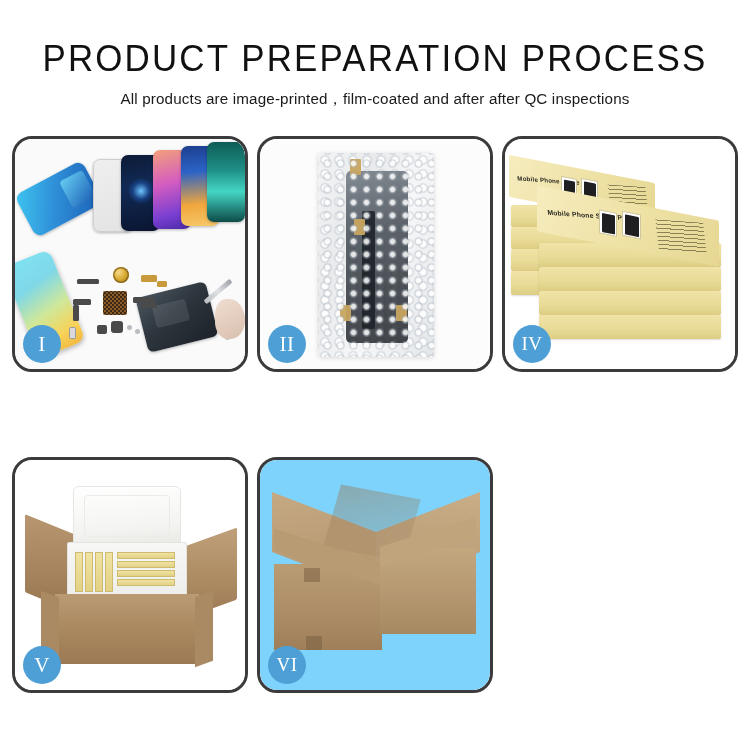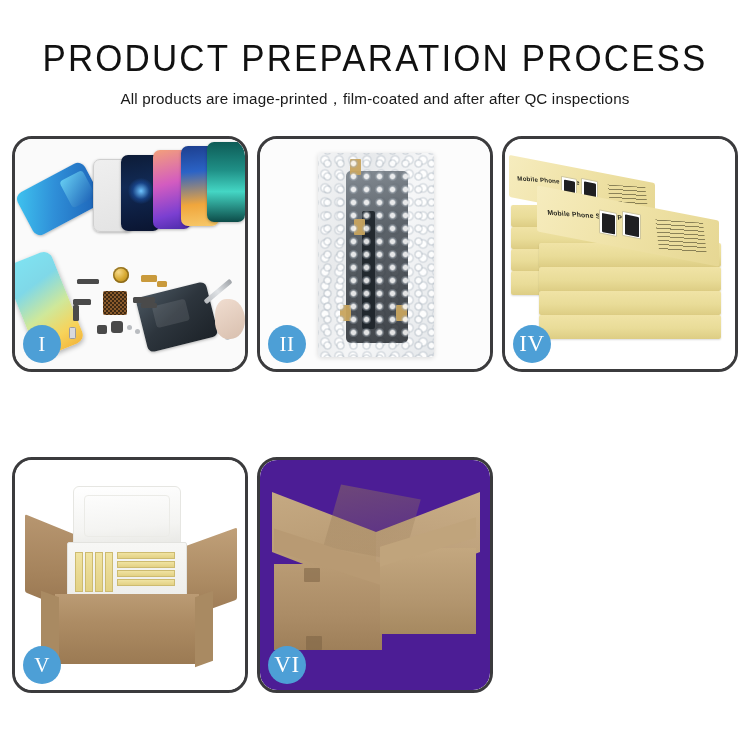--- a/index.html
+++ b/index.html
@@ -88,21 +88,21 @@
     border-radius: 50%;
     background: #4d9fd6;
     color: #ffffff;
     font-family: "Liberation Serif", serif;
     font-size: 21px;
     line-height: 38px;
     text-align: center;
     letter-spacing: 0.5px;
     z-index: 9;
   }
-  .badge.wide { font-size: 23px; }
+  .badge.wide { font-size: 19px; }
 
   
   .p1 { background: #fafafa; }
   .ph {
     position: absolute;
     border-radius: 7px;
     box-shadow: 0 1px 3px rgba(0,0,0,0.28);
   }
   .ph1 { 
     left: 6px; top: 36px; width: 76px; height: 48px;
@@ -388,21 +388,21 @@
   .v-body::before{
     content:""; position:absolute; left:-14px; top:0; width:18px;height:70px;
     background:#a98a62; transform: skewY(20deg);
   }
   .v-body::after{
     content:""; position:absolute; right:-14px; top:0; width:18px;height:70px;
     background:#a98a62; transform: skewY(-20deg);
   }
 
   
-  .p6 { background: #4c1d95; }
+  .p6 { background: #7dd3fc; }
   .c-topL {
     position:absolute; left: 12px; top: 52px;
     width: 104px; height: 60px;
     background: linear-gradient(150deg,#c5a982 0%,#b2946d 100%);
     transform: skewY(21deg);
   }
   .c-topR {
     position:absolute; right: 10px; top: 52px;
     width: 104px; height: 60px;
     background: linear-gradient(210deg,#c8ad86 0%,#b69874 100%);

